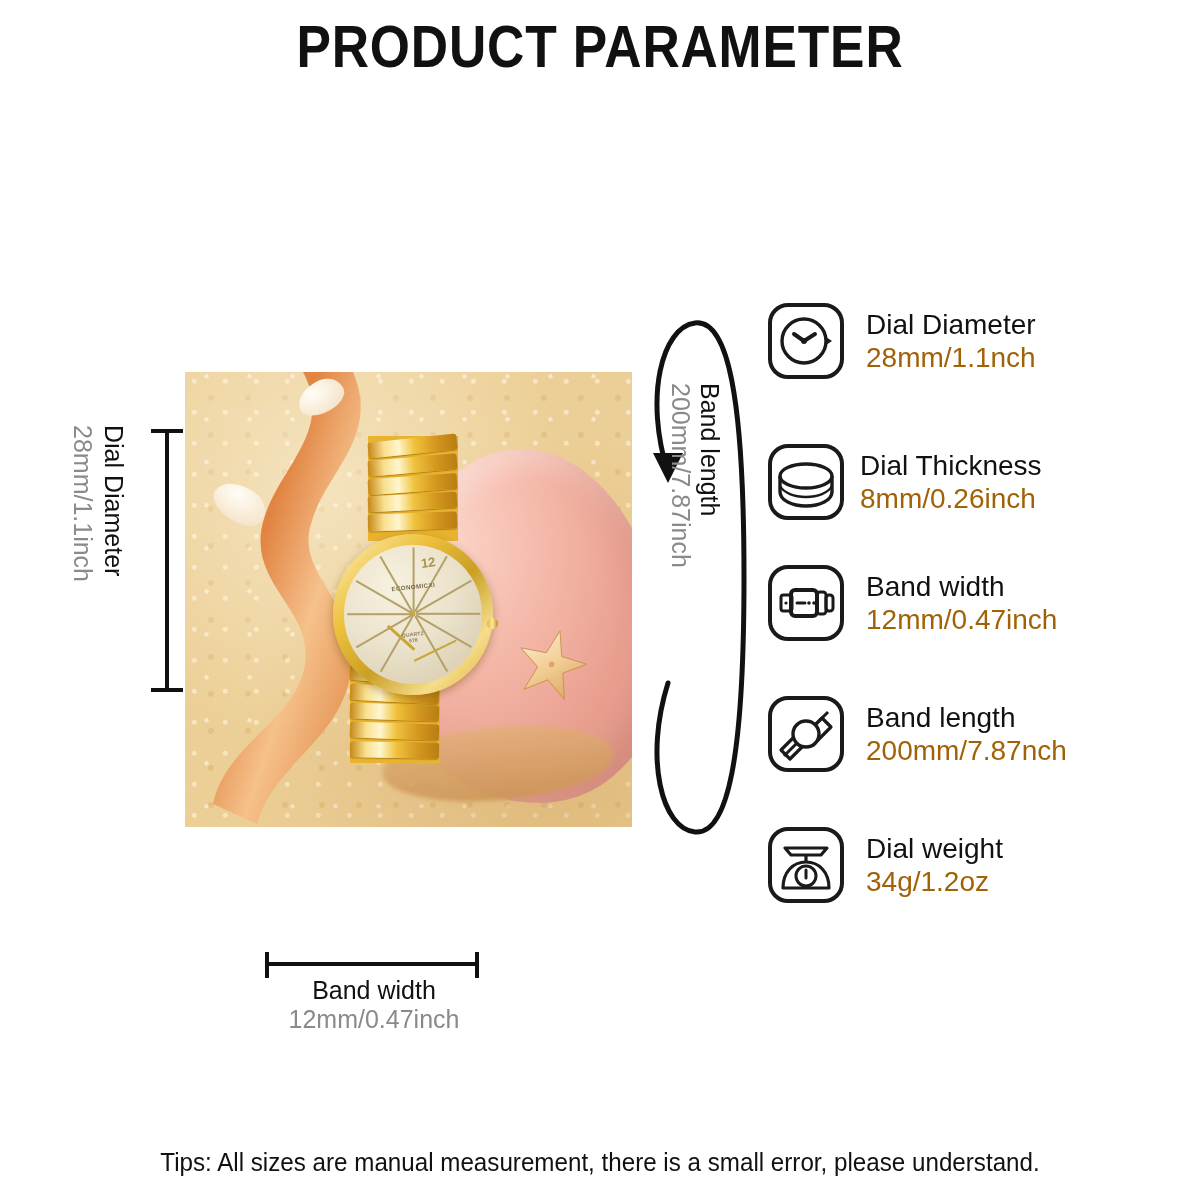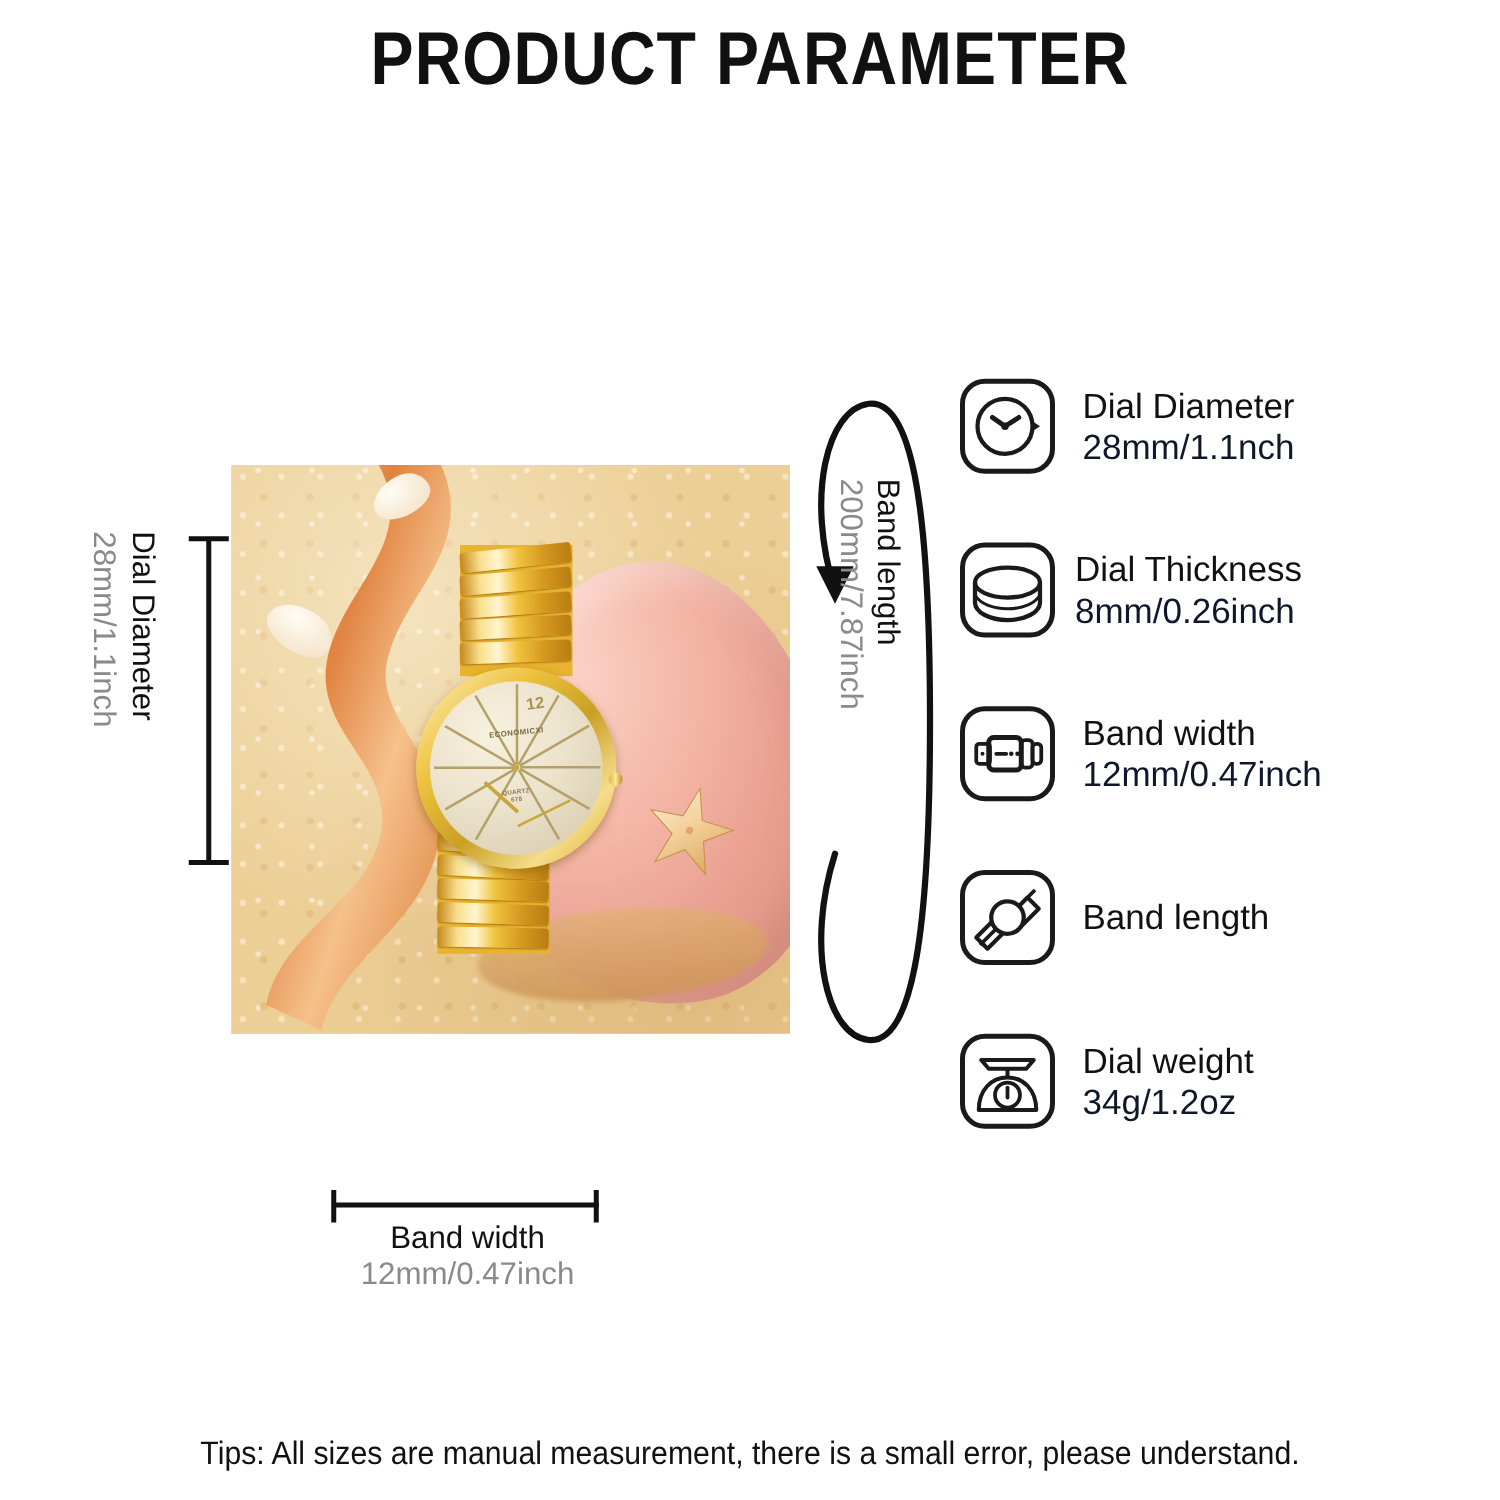--- a/index.html
+++ b/index.html
@@ -205,21 +205,21 @@
   
   #specs { position: absolute; left: 768px; top: 303px; width: 400px; }
   .spec-row { position: absolute; left: 0; display: flex; align-items: center; gap: 22px; }
   .spec-icon {
     width: 76px; height: 76px; flex: 0 0 76px;
     border: 4px solid #1a1a1a; border-radius: 20px;
     position: relative; background: #fff;
   }
   .spec-text { display: flex; flex-direction: column; gap: 1px; white-space: nowrap; }
   .spec-name { font-size: 28px; color: #111; line-height: 1.12; }
-  .spec-val  { font-size: 28px; color: #0f172a; line-height: 1.12; }
+  .spec-val  { font-size: 28px; color: #a16207; line-height: 1.12; }
 
   
   #tip {
     position: absolute; left: 0; top: 1147px; width: 1200px;
     text-align: center; font-size: 26px; color: #111;
     transform: scaleX(0.93); transform-origin: center top;
     white-space: nowrap;
   }
 </style>
 </head>
@@ -364,21 +364,21 @@
           <path d="M32,34 L43,27" stroke="#1a1a1a" stroke-width="4" stroke-linecap="round"></path>
           <circle cx="32" cy="34" r="3" fill="#1a1a1a"></circle>
         </svg>
       </div>
       <div class="spec-text">
         <span class="spec-name">Dial Diameter</span>
         <span class="spec-val">28mm/1.1nch</span>
       </div>
     </div>
 
-    <div class="spec-row" style="top:131px;gap:16px;">
+    <div class="spec-row" style="top:141px;gap:16px;">
       <div class="spec-icon">
         <svg viewBox="0 0 68 68" width="68" height="68">
           <path d="M8,28 L8,44 C8,52 20,58 34,58 C48,58 60,52 60,44 L60,28" fill="none" stroke="#1a1a1a" stroke-width="3.4" stroke-linejoin="round"></path>
           <ellipse cx="34" cy="28" rx="26" ry="12" fill="none" stroke="#1a1a1a" stroke-width="3.4"></ellipse>
           <path d="M8,38 C12,45 22,49 34,49 C46,49 56,45 60,38" fill="none" stroke="#1a1a1a" stroke-width="2.4"></path>
         </svg>
       </div>
       <div class="spec-text">
         <span class="spec-name">Dial Thickness</span>
         <span class="spec-val">8mm/0.26inch</span>
@@ -409,20 +409,21 @@
         <svg viewBox="0 0 68 68" width="68" height="68">
           <path d="M12,56 L24,44 M44,24 L56,12" stroke="#1a1a1a" stroke-width="3"></path>
           <path d="M9,50 L27,32 L36,41 L18,59 Z" fill="none" stroke="#1a1a1a" stroke-width="3.2" stroke-linejoin="round"></path>
           <path d="M41,27 L59,9 L50,0.5" fill="none" stroke="#1a1a1a" stroke-width="0"></path>
           <path d="M32,36 L50,18 L59,27 L41,45 Z" fill="none" stroke="#1a1a1a" stroke-width="3.2" stroke-linejoin="round"></path>
           <circle cx="34" cy="34" r="13" fill="#fff" stroke="#1a1a1a" stroke-width="3.4"></circle>
         </svg>
       </div>
       <div class="spec-text">
         <span class="spec-name">Band length</span>
+        <span class="spec-val">200mm/7.87nch</span>
       </div>
     </div>
 
     <div class="spec-row" style="top:524px;">
       <div class="spec-icon">
         <svg viewBox="0 0 68 68" width="68" height="68">
           <path d="M13,17 L55,17 L49,24 L19,24 Z" fill="none" stroke="#1a1a1a" stroke-width="3.2" stroke-linejoin="round"></path>
           <path d="M34,24 L34,31" stroke="#1a1a1a" stroke-width="3.2"></path>
           <path d="M11,57 C11,41 21,31 34,31 C47,31 57,41 57,57 Z" fill="none" stroke="#1a1a1a" stroke-width="3.2" stroke-linejoin="round"></path>
           <circle cx="34" cy="45" r="10" fill="none" stroke="#1a1a1a" stroke-width="3"></circle>

